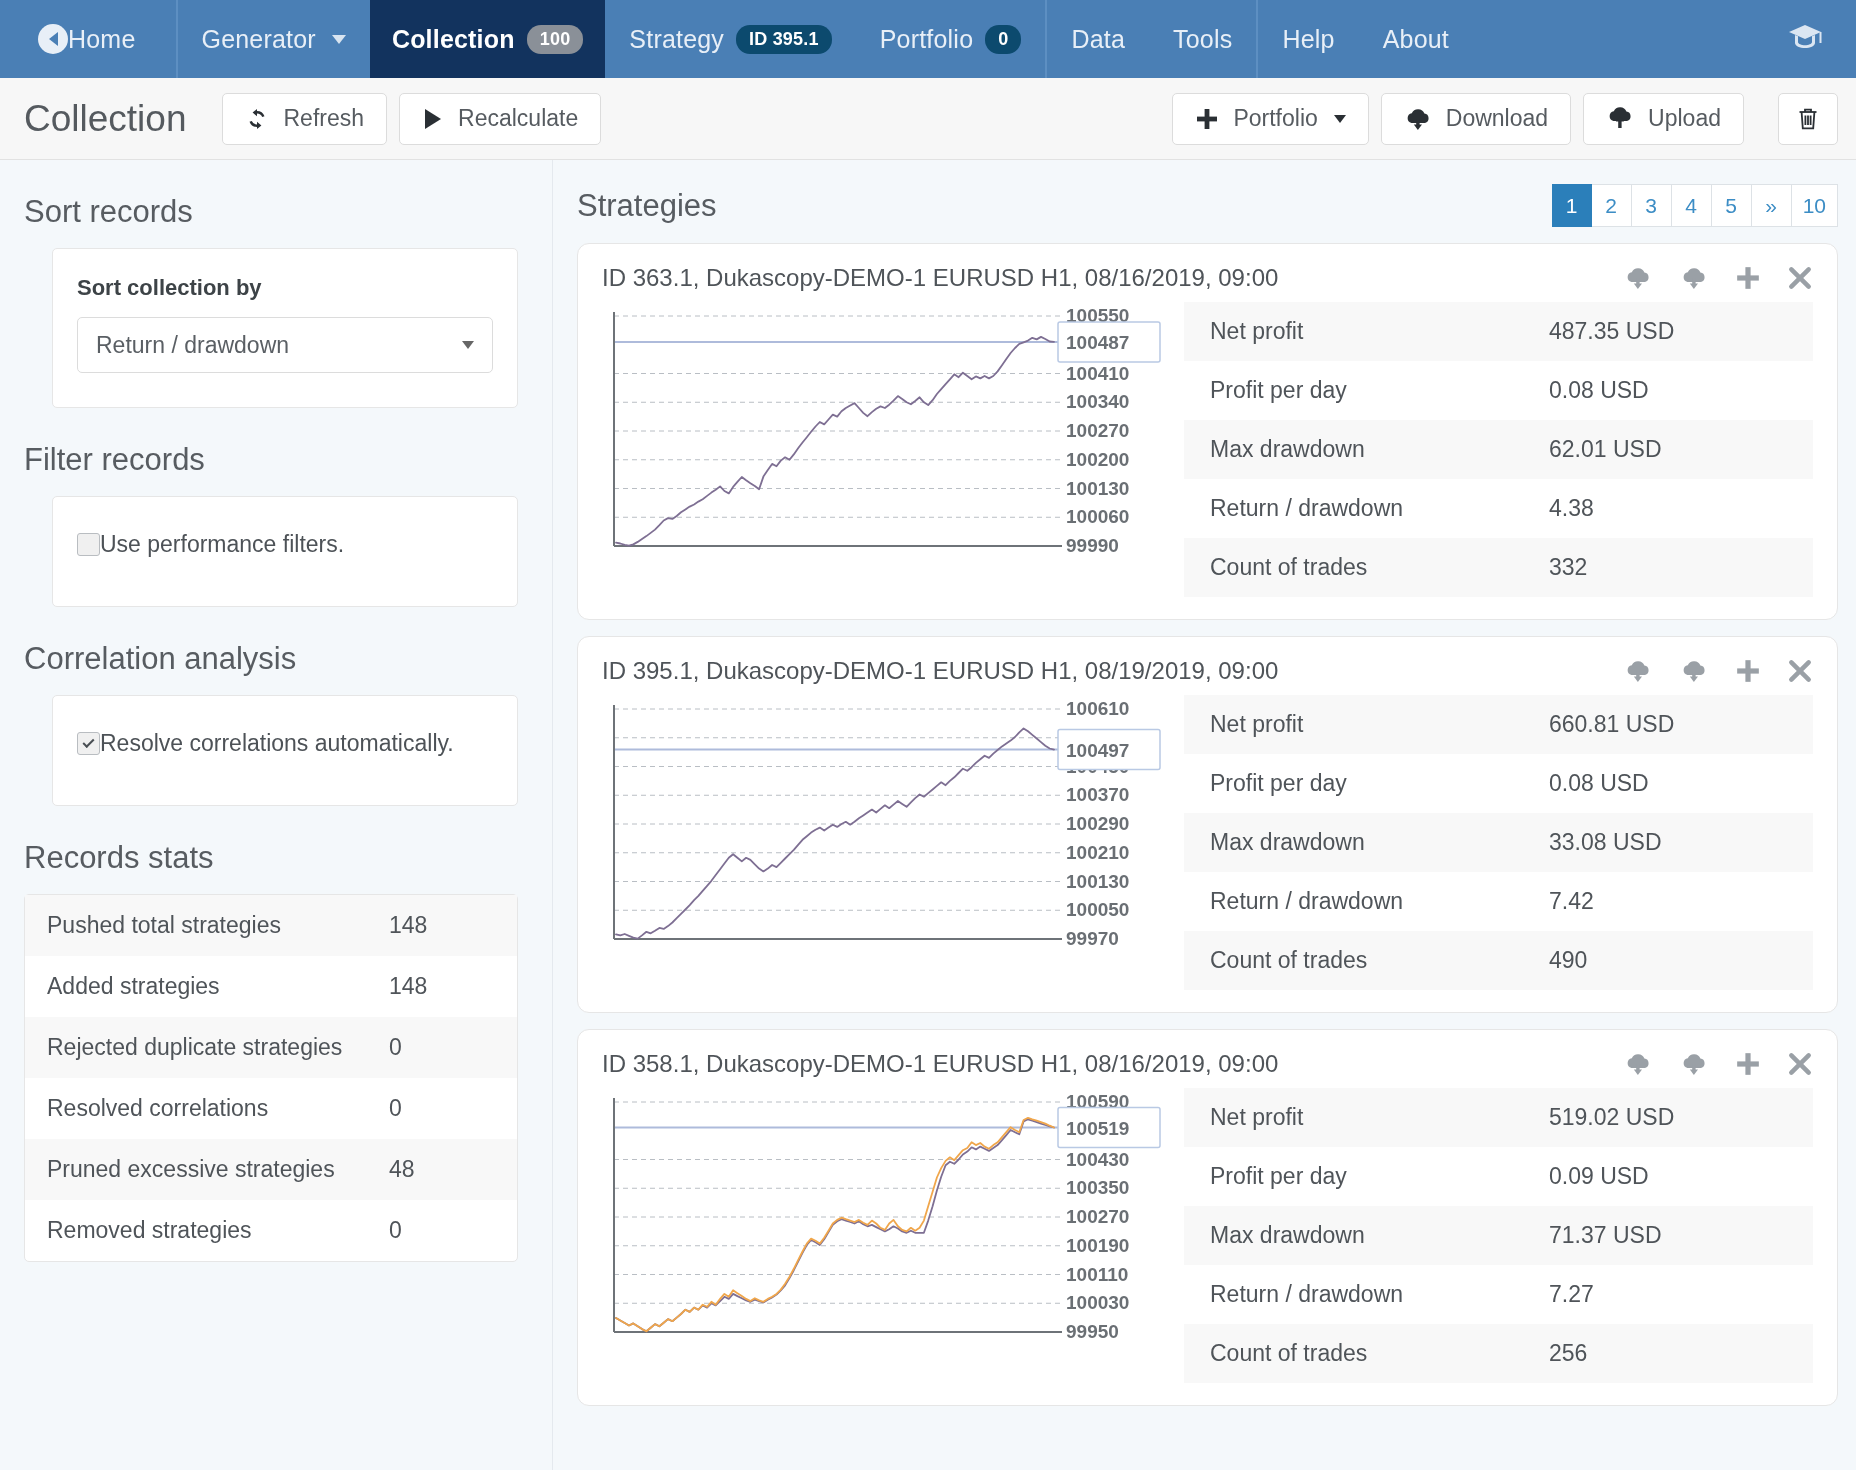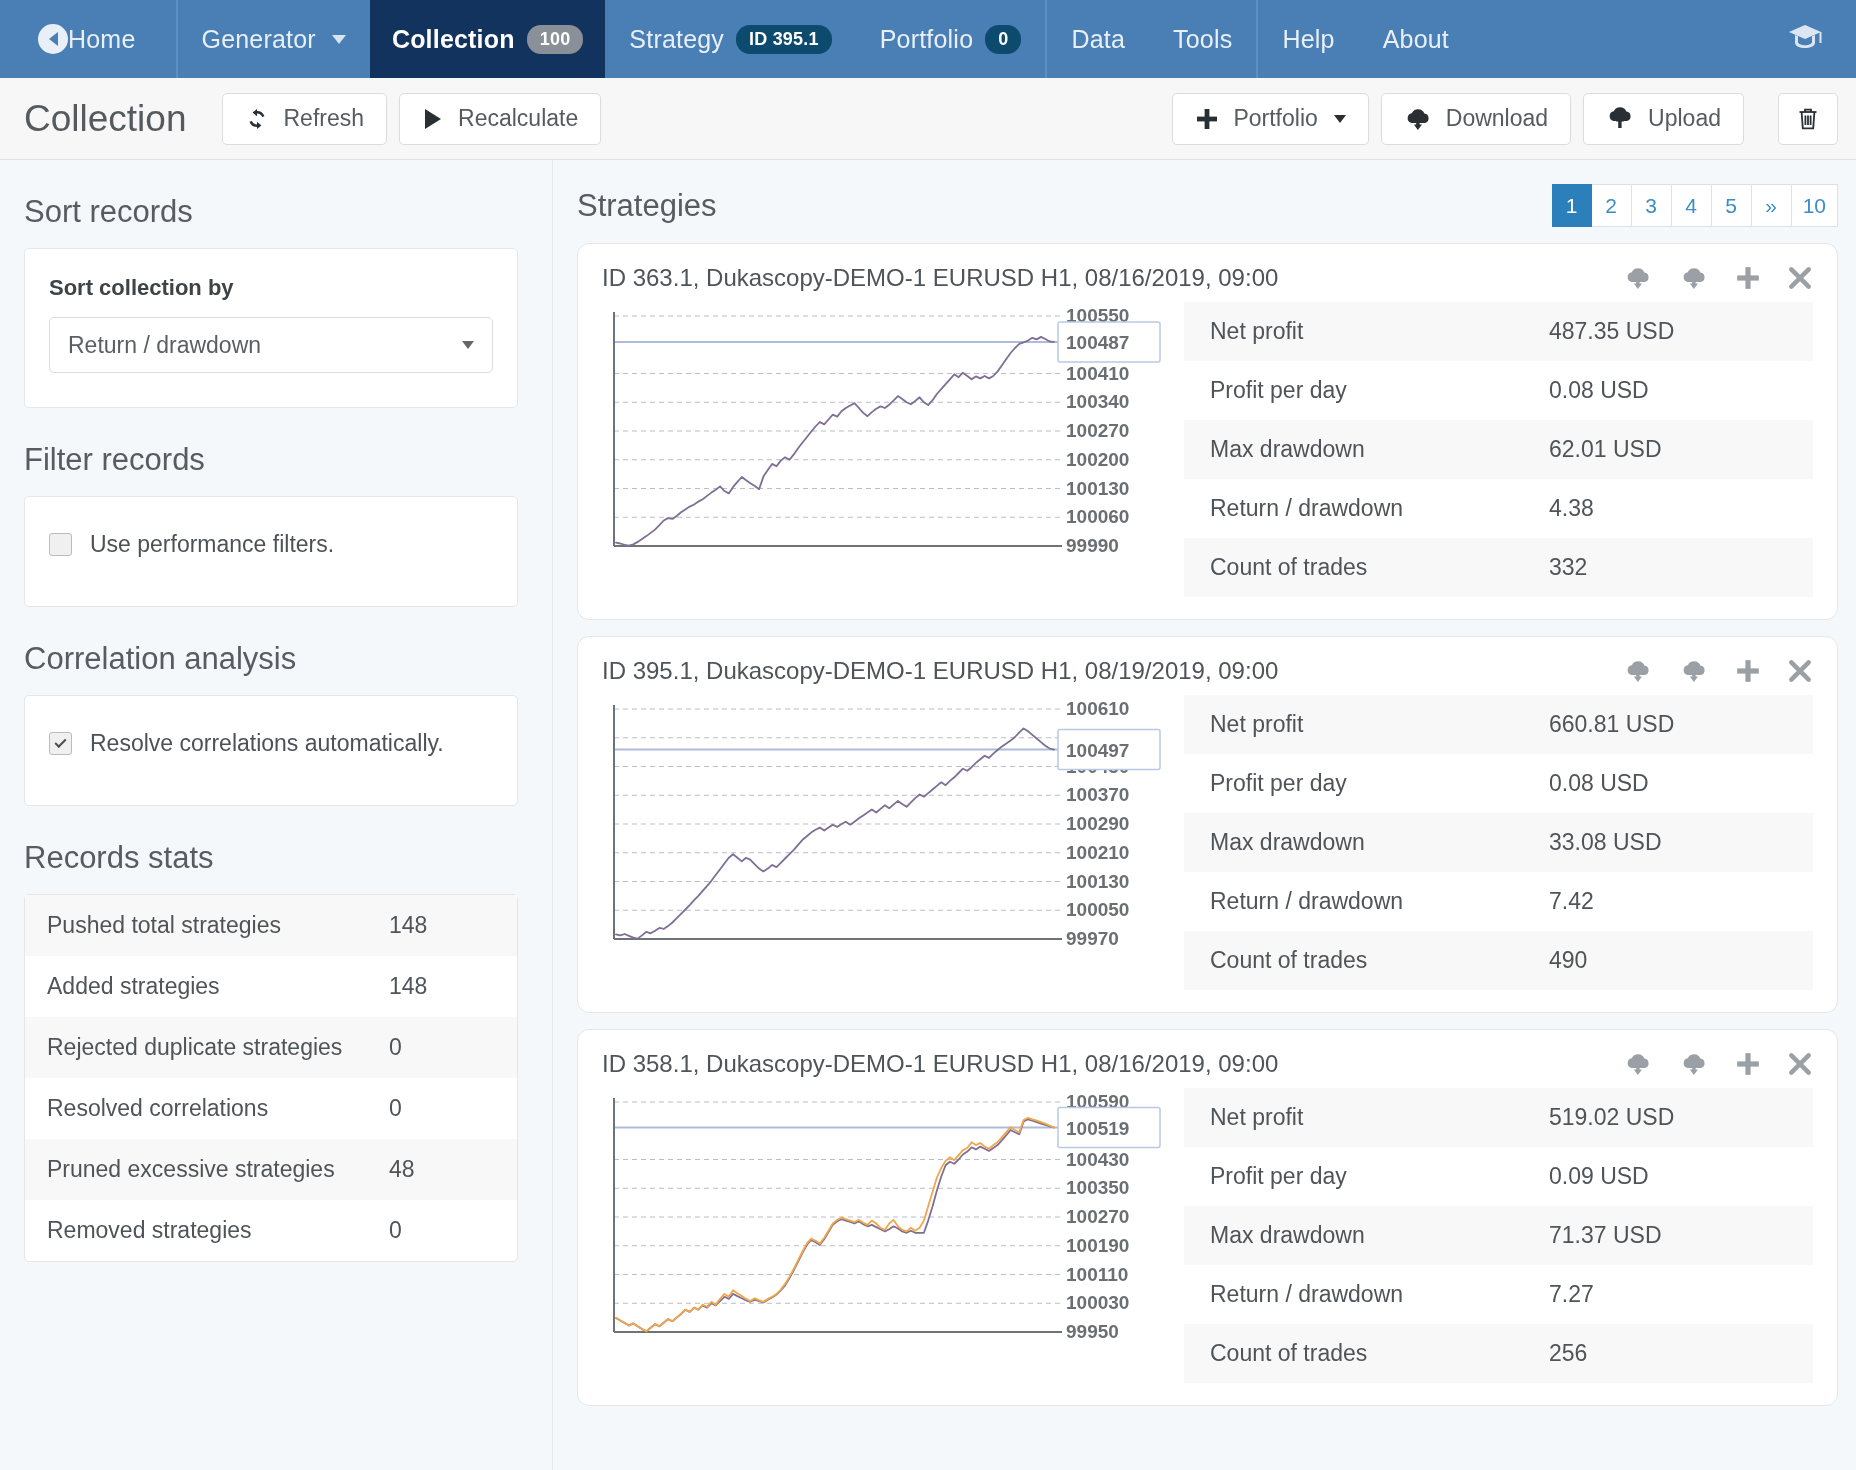--- a/index.html
+++ b/index.html
@@ -126,21 +126,21 @@
     color: #575c61;
     font-weight: normal;
     margin: 10px 0 18px 0;
   }
   .panel {
     background: #ffffff;
     border: 1px solid #e6e6e6;
     border-radius: 5px;
     margin-bottom: 34px;
   }
-  .panel.pad { padding: 26px 24px 34px 24px; }
+  .panel.pad { padding: 26px 24px 34px 24px; margin-left: 28px; }
 
   .field-label {
     font-size: 22px;
     font-weight: bold;
     color: #3d4347;
     margin-bottom: 16px;
   }
   .select-box {
     position: relative;
     height: 56px;
@@ -154,21 +154,21 @@
     cursor: pointer;
   }
   .select-box .sel-caret {
     position: absolute; right: 18px;
     width: 0; height: 0;
     border-left: 6px solid transparent;
     border-right: 6px solid transparent;
     border-top: 8px solid #666;
   }
 
-  .check-row { display: flex; align-items: center; gap: 18px; }
+  .check-row { display: flex; align-items: center; }
   .cb {
     width: 23px; height: 23px;
     border: 1px solid #b9bdc1;
     border-radius: 3px;
     background: #f0f0f0;
     display: inline-flex; align-items: center; justify-content: center;
     flex: 0 0 23px;
     cursor: pointer;
   }
   .cb .tick {

